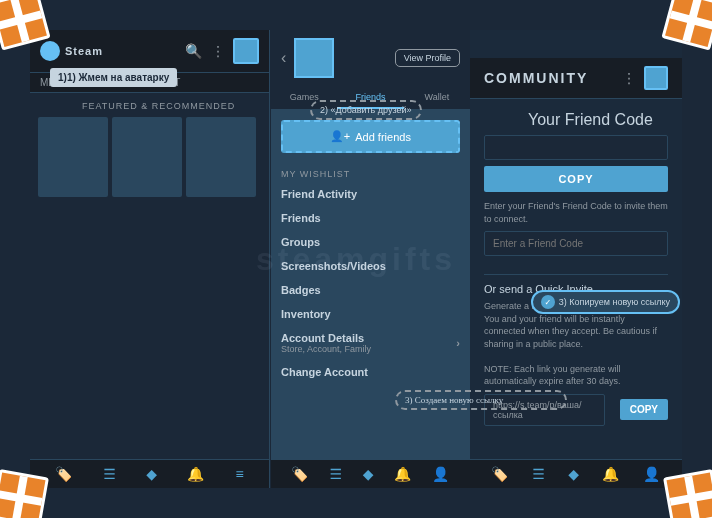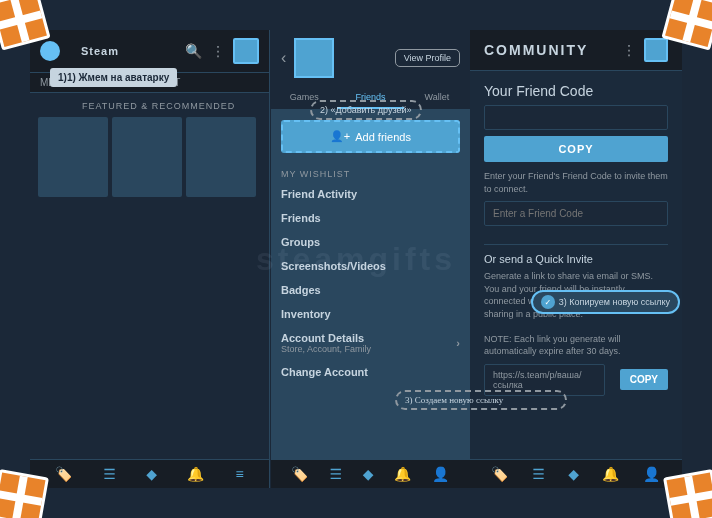--- a/index.html
+++ b/index.html
@@ -84,21 +84,21 @@
       padding: 8px 10px;
       display: flex;
       align-items: center;
       gap: 8px;
       border-bottom: 1px solid #2a475e;
     }
 
     .steam-logo {
       display: flex;
       align-items: center;
-      gap: 21px;
+      gap: 5px;
     }
 
     .steam-icon {
       width: 20px;
       height: 20px;
       background: #66c0f4;
       border-radius: 50%;
       flex-shrink: 0;
     }
 
@@ -318,20 +318,21 @@
       flex-direction: column;
     }
 
     .community-header {
       background: #171d25;
       padding: 8px 14px;
       display: flex;
       align-items: center;
       justify-content: space-between;
       border-bottom: 1px solid #2a475e;
+      margin-top: 28px;
     }
 
     .community-title {
       color: #c6d4df;
       font-size: 14px;
       font-weight: bold;
       letter-spacing: 2px;
     }
 
     .community-header-icons {
@@ -349,22 +350,23 @@
     }
 
     .right-content {
       flex: 1;
       padding: 12px 14px;
       overflow-y: auto;
     }
 
     .section-title {
       color: #c6d4df;
-      font-size: 14px;
+      font-size: 16px;
       margin-bottom: 6px;
+      margin-left: 44px;
     }
 
     .friend-code-input {
       width: 100%;
       background: #1b2838;
       border: 1px solid #2a475e;
       color: #c6d4df;
       padding: 6px 8px;
       font-size: 10px;
       border-radius: 2px;

